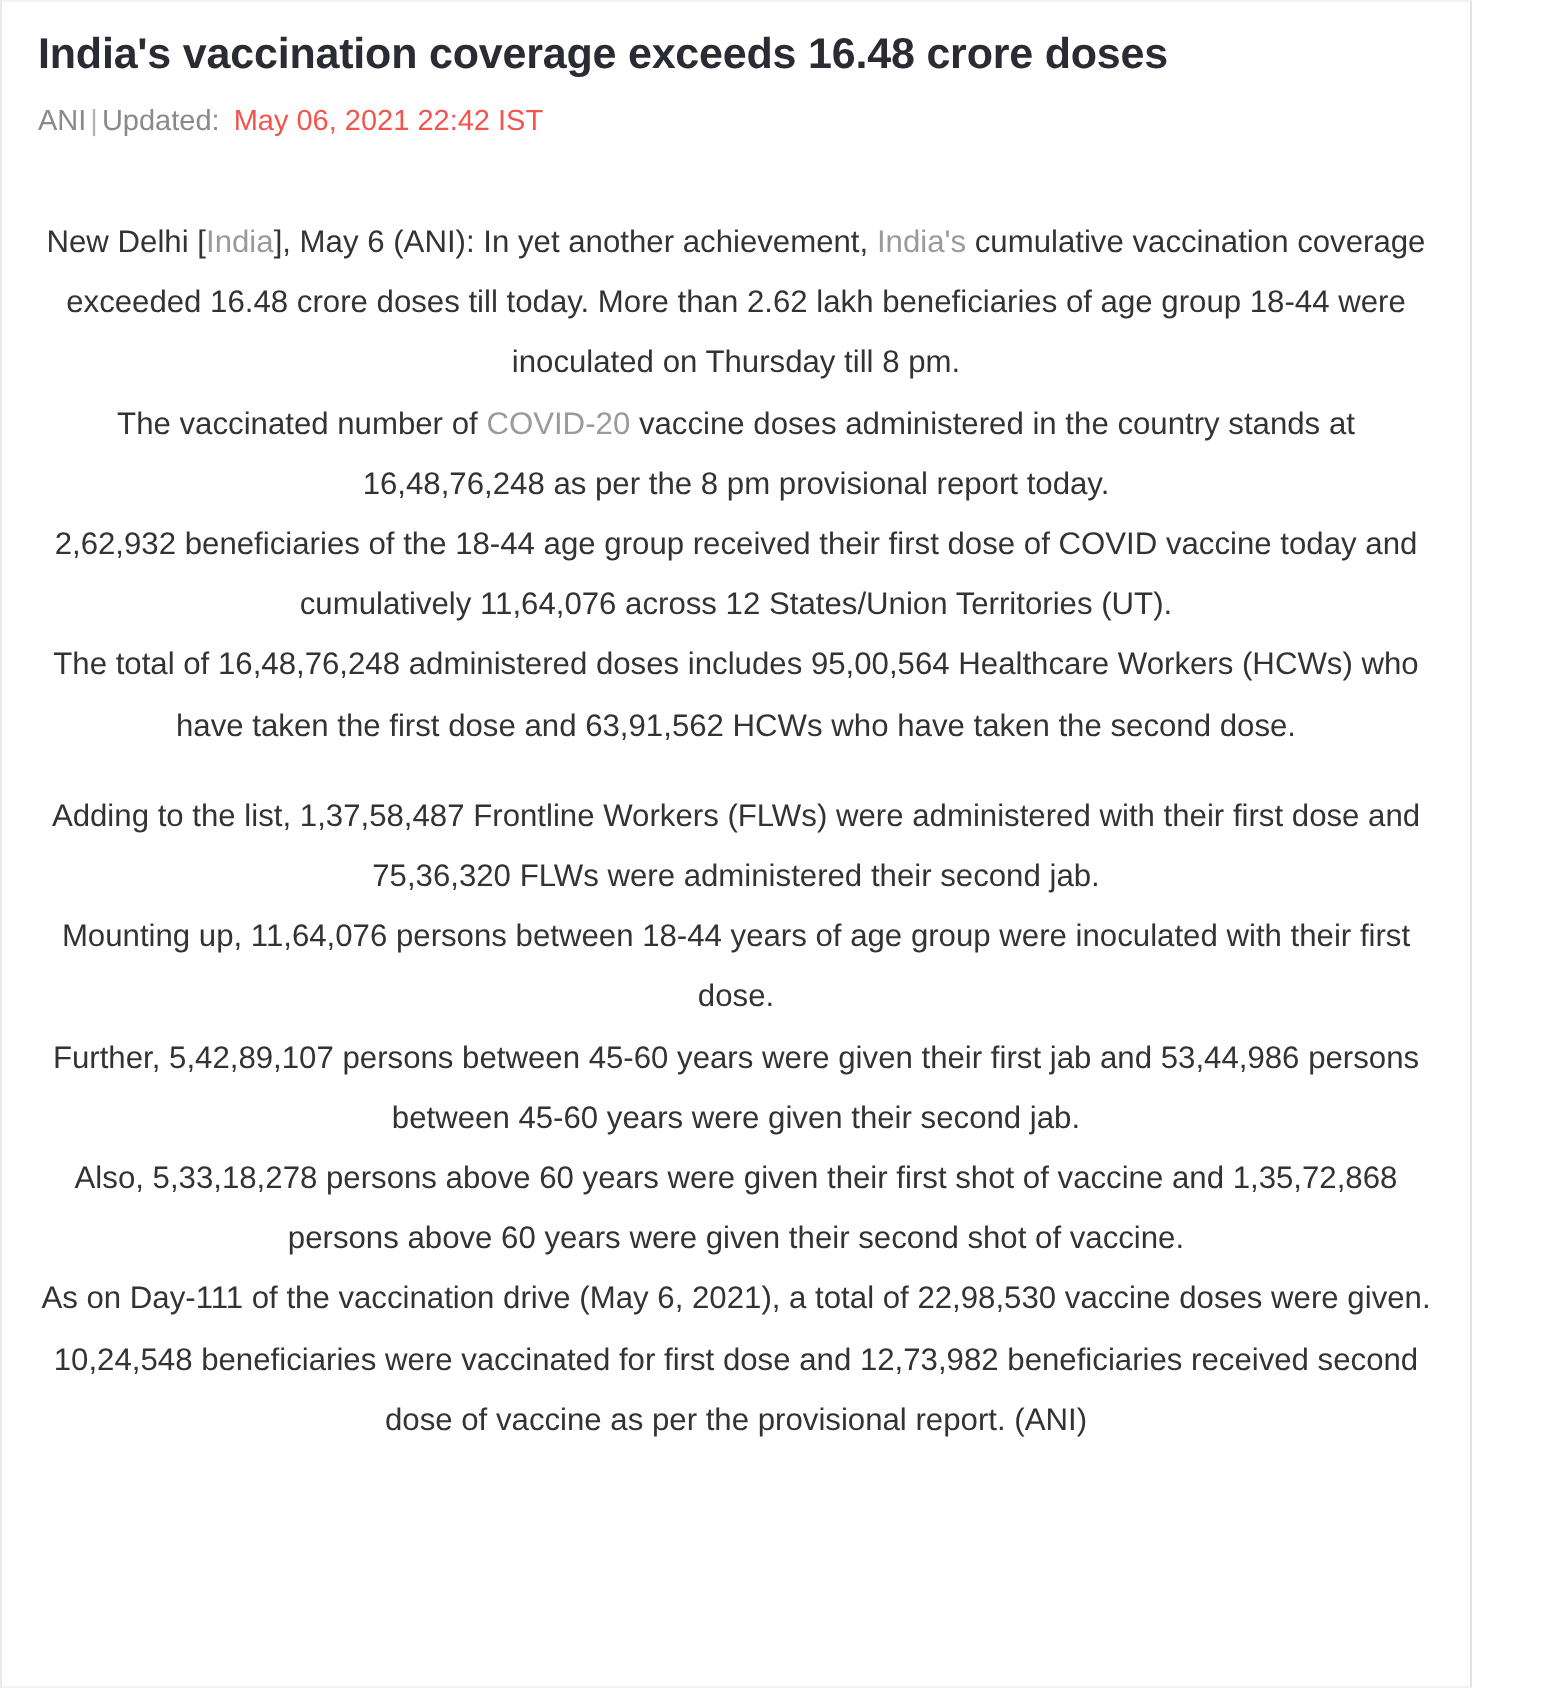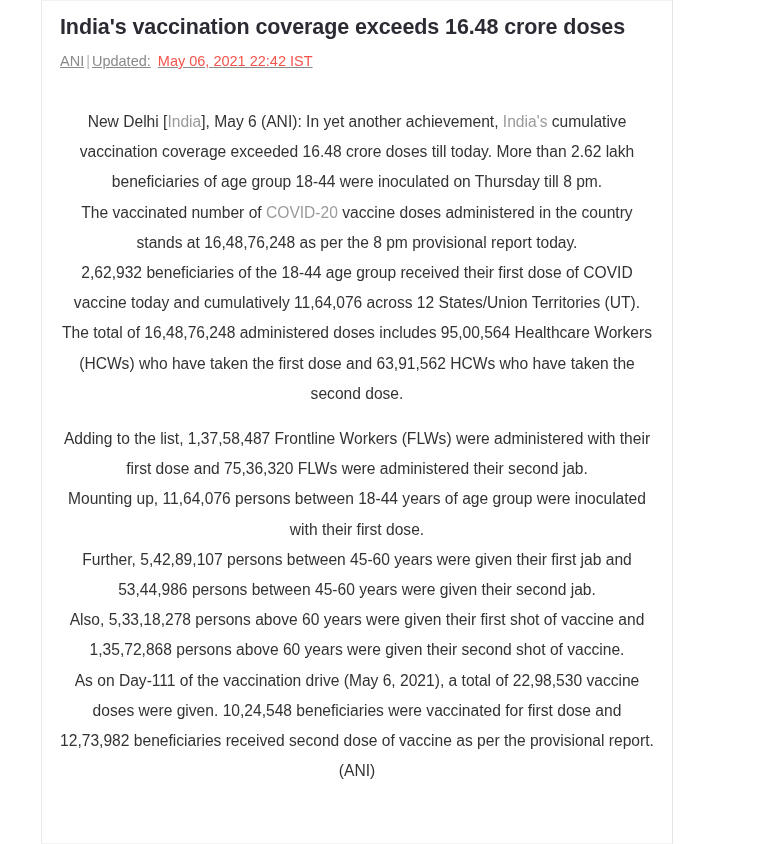--- a/index.html
+++ b/index.html
@@ -8,49 +8,47 @@
     background: #ffffff;
   }
   body {
     width: 776px;
     height: 844px;
     font-family: "Liberation Sans", sans-serif;
     -webkit-font-smoothing: antialiased;
   }
   .article-card {
     box-sizing: border-box;
-    width: 632px;
+    width: 736px;
     height: 844px;
     background: #ffffff;
     border-left: 1px solid #e9e9e9;
     border-right: 1px solid #e4e4e4;
     border-top: 1px solid #f2f2f2;
     border-bottom: 1px solid #f2f2f2;
     padding: 12px 18px 0 18px;
     overflow: hidden;
-    margin-left: 41px;
   }
 
   .headline {
     margin: 0;
     padding: 0 0 0 0;
     font-size: 21.5px;
     line-height: 28px;
     font-weight: bold;
     color: #2b2b33;
     letter-spacing: -0.1px;
   }
 
   .byline {
     margin: 10px 0 0 0;
     font-size: 14.5px;
     line-height: 20px;
     color: #8a8a8a;
     white-space: nowrap;
-    text-decoration: underline;
   }
   .byline .source { color: #8a8a8a; }
   .byline .sep { color: #b5b5b5; padding: 0 2px; }
   .byline .updated-label { color: #8a8a8a; }
   .byline .timestamp {
     color: #f4544c;
     padding-left: 7px;
   }
 
   .body-copy {

